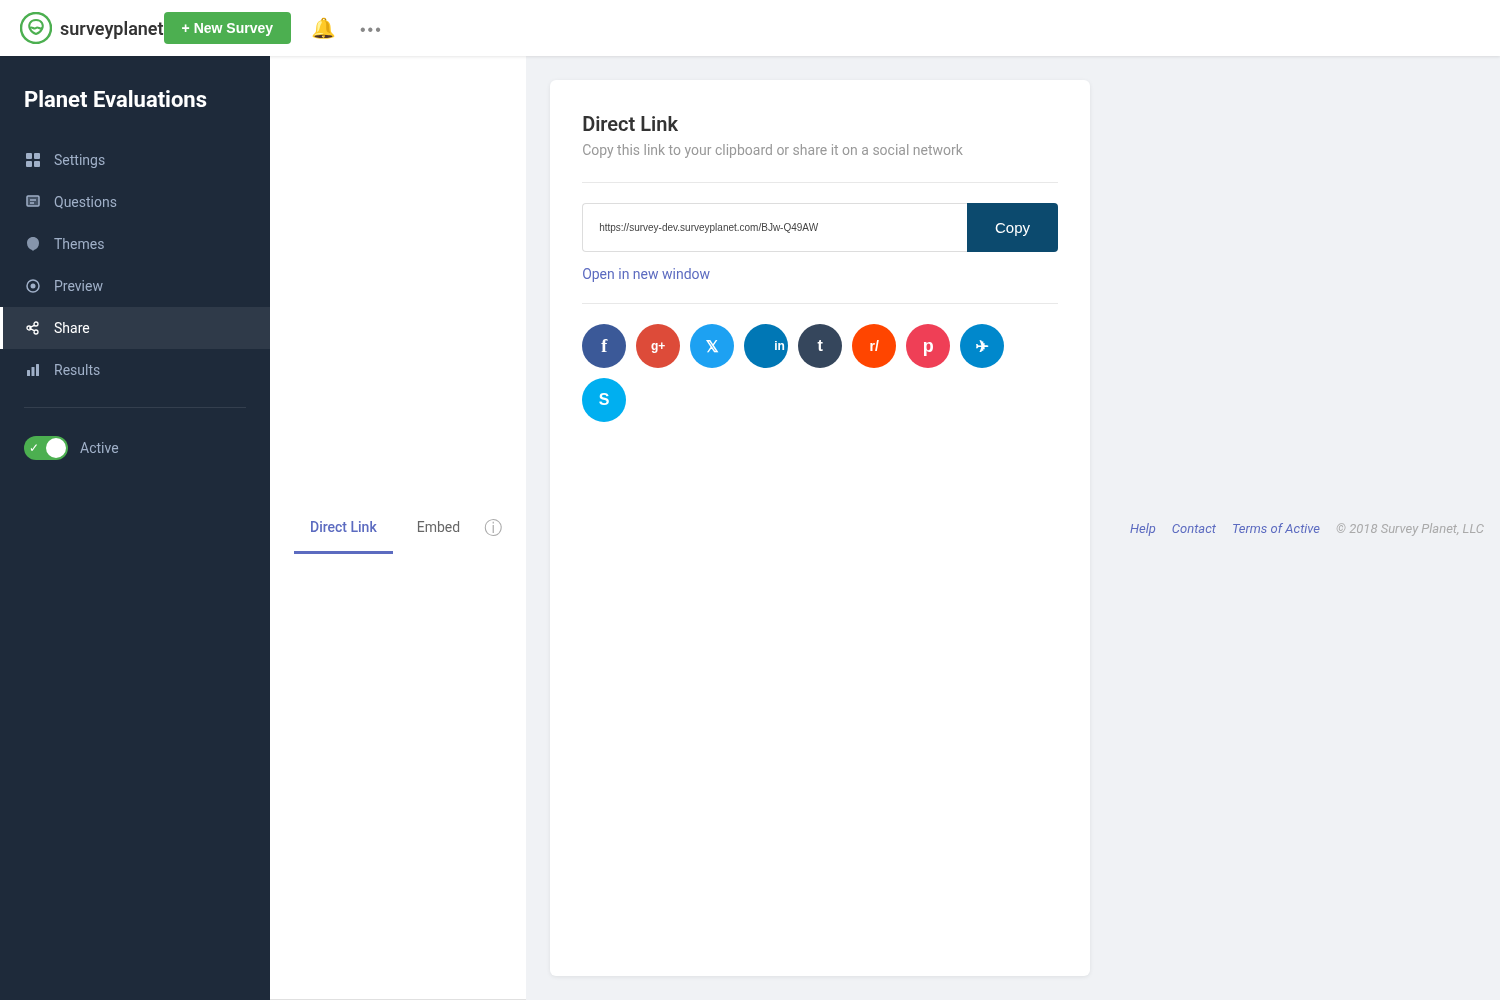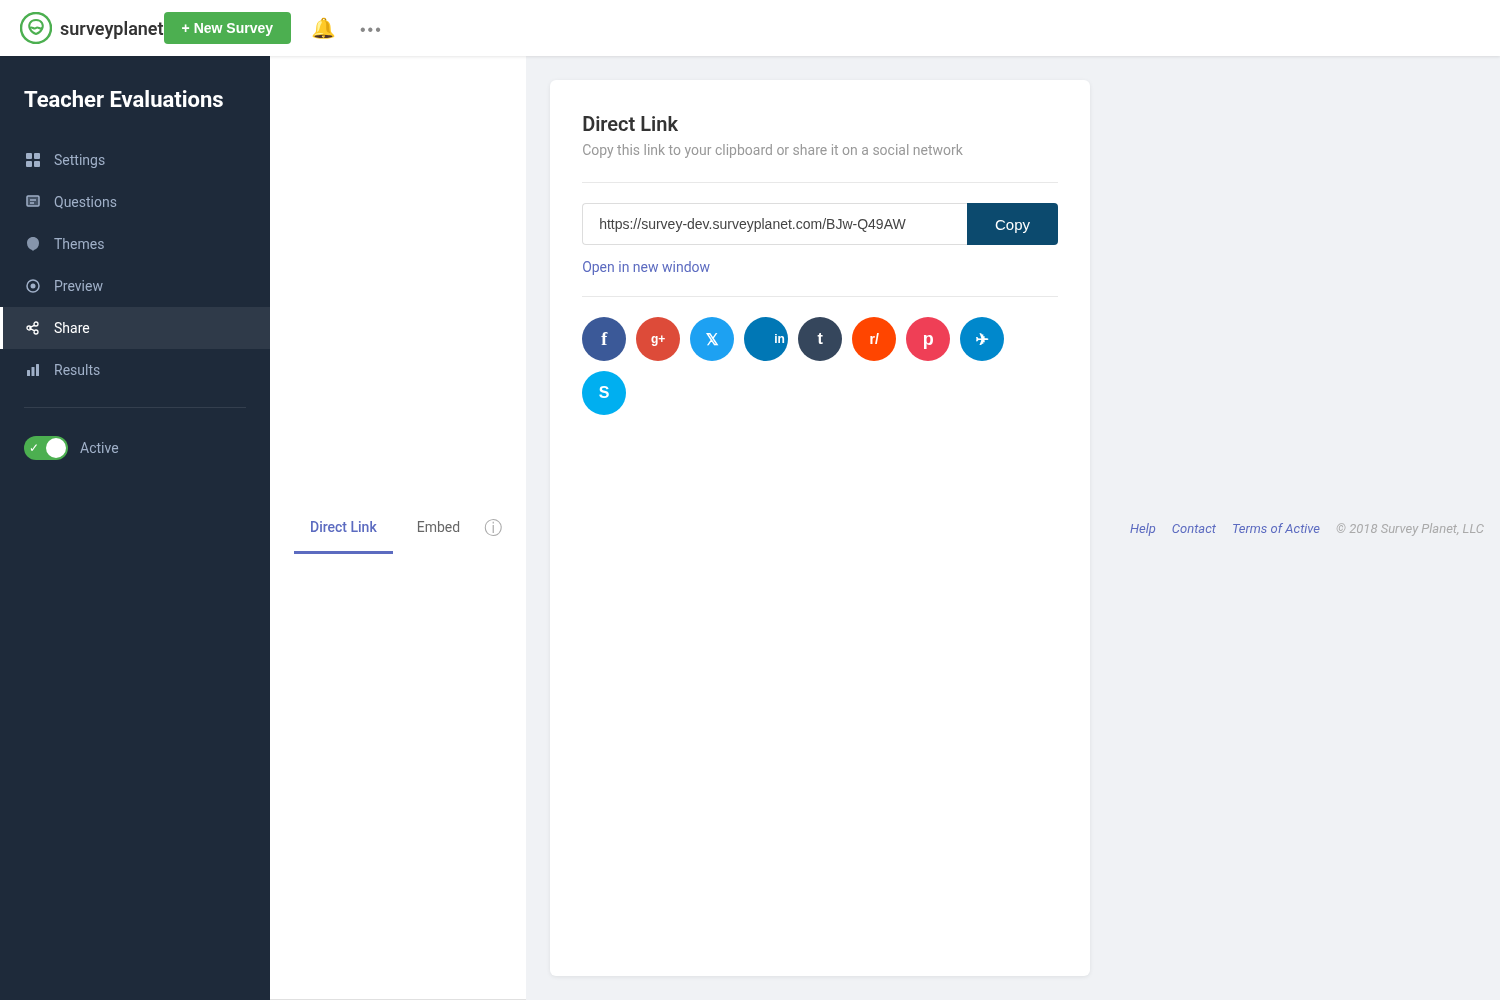--- a/index.html
+++ b/index.html
@@ -232,22 +232,22 @@
     .link-row {
       display: flex;
       align-items: stretch;
       gap: 0;
       margin-bottom: 12px;
     }
     .link-input {
       flex: 1;
       border: 1px solid #ddd;
       border-right: none;
-      padding: 12px 16px;
-      font-size: 14px;
+      padding: 18px 16px;
+      font-size: 10px;
       color: #444;
       border-radius: 4px 0 0 4px;
       outline: none;
       background: #fff;
     }
     .copy-btn {
       background: #0c4a6e;
       color: #fff;
       border: none;
       padding: 12px 28px;
@@ -341,21 +341,21 @@
     </button>
     <button class="header-icon-btn">
       <span style="letter-spacing:2px; font-size:16px; color:#888;">•••</span>
     </button>
   </div>
 </div>
 
 <div class="main-layout">
 
   <div class="sidebar">
-    <div class="sidebar-title">Teacher Evaluations</div>
+    <div class="sidebar-title">Planet Evaluations</div>
 
     <nav class="sidebar-nav">
       <a class="sidebar-item">
         <span class="sidebar-item-icon">
           <svg width="16" height="16" viewBox="0 0 16 16" fill="currentColor">
               <rect x="1" y="1" width="6" height="6" rx="1"></rect>
               <rect x="9" y="1" width="6" height="6" rx="1"></rect>
               <rect x="1" y="9" width="6" height="6" rx="1"></rect>
               <rect x="9" y="9" width="6" height="6" rx="1"></rect>
             </svg>

